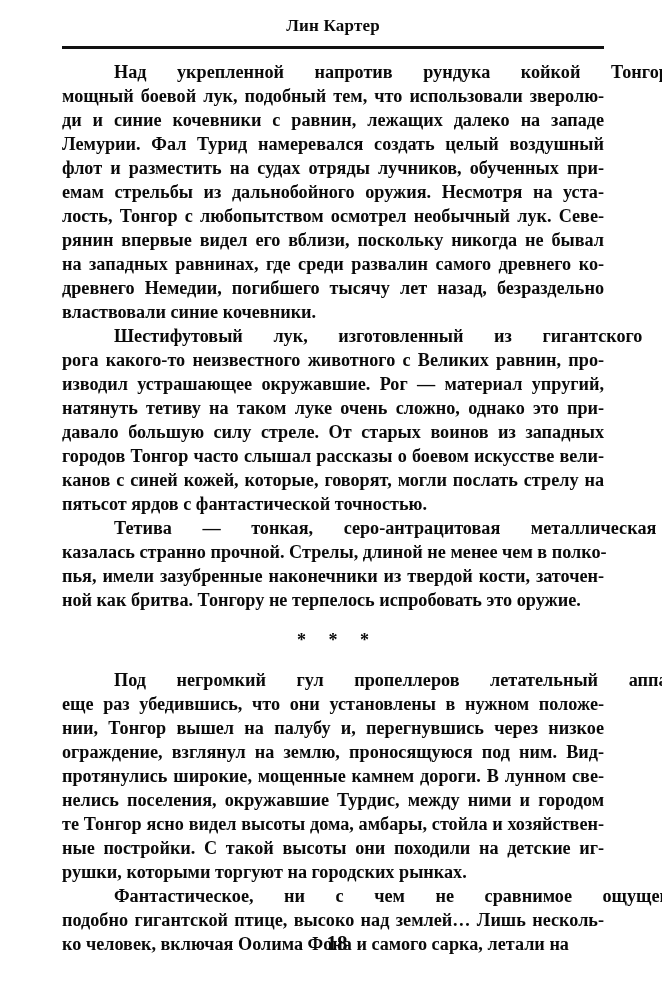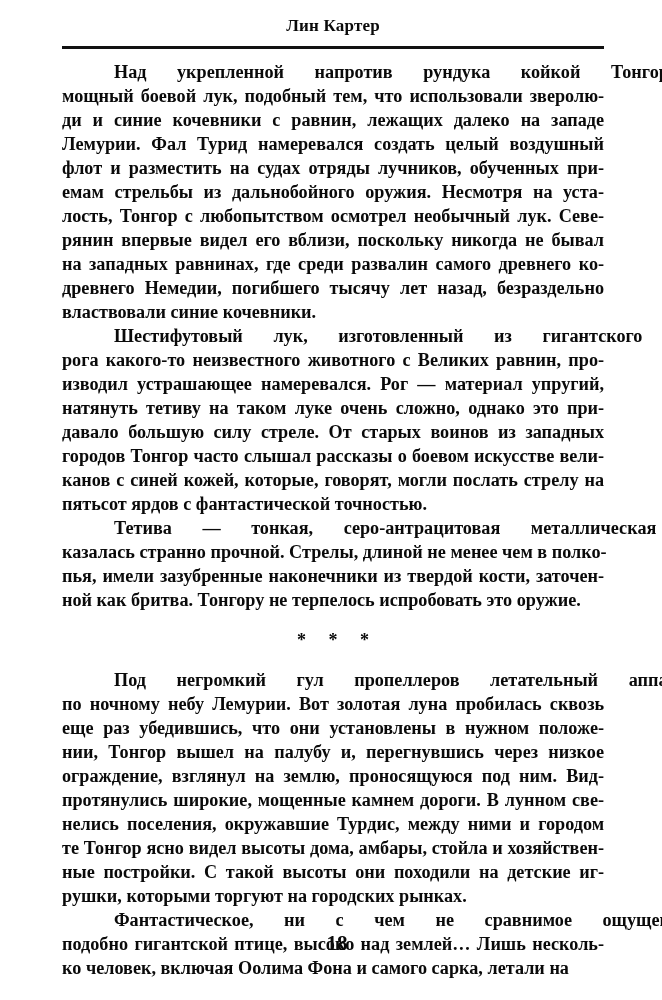--- a/index.html
+++ b/index.html
@@ -121,37 +121,36 @@
         <div class="ln"><span>емам</span> <span>стрельбы</span> <span>из</span> <span>дальнобойного</span> <span>оружия.</span> <span>Несмотря</span> <span>на</span> <span>уста-</span></div>
         <div class="ln"><span>лость,</span> <span>Тонгор</span> <span>с</span> <span>любопытством</span> <span>осмотрел</span> <span>необычный</span> <span>лук.</span> <span>Севе-</span></div>
         <div class="ln"><span>рянин</span> <span>впервые</span> <span>видел</span> <span>его</span> <span>вблизи,</span> <span>поскольку</span> <span>никогда</span> <span>не</span> <span>бывал</span></div>
         <div class="ln"><span>на</span> <span>западных</span> <span>равнинах,</span> <span>где</span> <span>среди</span> <span>развалин</span> <span>самого</span> <span>древнего</span> <span>ко-</span></div>
         <div class="ln"><span>древнего</span> <span>Немедии,</span> <span>погибшего</span> <span>тысячу</span> <span>лет</span> <span>назад,</span> <span>безраздельно</span></div>
         <div class="ln last"><span>властвовали</span> <span>синие</span> <span>кочевники.</span></div>
       </div>
       <div class="para">
         <div class="ln indent"><span>Шестифутовый</span> <span>лук,</span> <span>изготовленный</span> <span>из</span> <span>гигантского</span> <span>кривого</span></div>
         <div class="ln"><span>рога</span> <span>какого-то</span> <span>неизвестного</span> <span>животного</span> <span>с</span> <span>Великих</span> <span>равнин,</span> <span>про-</span></div>
-        <div class="ln"><span>изводил</span> <span>устрашающее</span> <span>намеревался.</span> <span>Рог</span> <span>—</span> <span>материал</span> <span>упругий,</span></div>
+        <div class="ln"><span>изводил</span> <span>устрашающее</span> <span>окружавшие.</span> <span>Рог</span> <span>—</span> <span>материал</span> <span>упругий,</span></div>
         <div class="ln"><span>натянуть</span> <span>тетиву</span> <span>на</span> <span>таком</span> <span>луке</span> <span>очень</span> <span>сложно,</span> <span>однако</span> <span>это</span> <span>при-</span></div>
         <div class="ln"><span>давало</span> <span>большую</span> <span>силу</span> <span>стреле.</span> <span>От</span> <span>старых</span> <span>воинов</span> <span>из</span> <span>западных</span></div>
         <div class="ln"><span>городов</span> <span>Тонгор</span> <span>часто</span> <span>слышал</span> <span>рассказы</span> <span>о</span> <span>боевом</span> <span>искусстве</span> <span>вели-</span></div>
         <div class="ln"><span>канов</span> <span>с</span> <span>синей</span> <span>кожей,</span> <span>которые,</span> <span>говорят,</span> <span>могли</span> <span>послать</span> <span>стрелу</span> <span>на</span></div>
         <div class="ln last"><span>пятьсот</span> <span>ярдов</span> <span>с</span> <span>фантастической</span> <span>точностью.</span></div>
       </div>
       <div class="para">
         <div class="ln indent"><span>Тетива</span> <span>—</span> <span>тонкая,</span> <span>серо-антрацитовая</span> <span>металлическая</span> <span>нить</span> </div>
         <div class="ln"><span>казалась</span> <span>странно</span> <span>прочной.</span> <span>Стрелы,</span> <span>длиной</span> <span>не</span> <span>менее</span> <span>чем</span> <span>в</span> <span>полко-</span></div>
         <div class="ln"><span>пья,</span> <span>имели</span> <span>зазубренные</span> <span>наконечники</span> <span>из</span> <span>твердой</span> <span>кости,</span> <span>заточен-</span></div>
         <div class="ln last"><span>ной</span> <span>как</span> <span>бритва.</span> <span>Тонгору</span> <span>не</span> <span>терпелось</span> <span>испробовать</span> <span>это</span> <span>оружие.</span></div>
       </div>
       <div style="height: 56px;"></div>
       <div class="para">
         <div class="ln indent"><span>Под</span> <span>негромкий</span> <span>гул</span> <span>пропеллеров</span> <span>летательный</span> <span>аппарат</span> </div>
-        <div class="ln"><span>по</span> <span>ночному</span> <span>небу</span> <span>Лемурии.</span> <span>Вот</span> <span>золотая</span> <span>луна</span> <span>пробилась</span> <span>сквозь</span></div>
         <div class="ln"><span>еще</span> <span>раз</span> <span>убедившись,</span> <span>что</span> <span>они</span> <span>установлены</span> <span>в</span> <span>нужном</span> <span>положе-</span></div>
         <div class="ln"><span>нии,</span> <span>Тонгор</span> <span>вышел</span> <span>на</span> <span>палубу</span> <span>и,</span> <span>перегнувшись</span> <span>через</span> <span>низкое</span></div>
         <div class="ln"><span>ограждение,</span> <span>взглянул</span> <span>на</span> <span>землю,</span> <span>проносящуюся</span> <span>под</span> <span>ним.</span> <span>Вид-</span></div>
         <div class="ln"><span>протянулись</span> <span>широкие,</span> <span>мощенные</span> <span>камнем</span> <span>дороги.</span> <span>В</span> <span>лунном</span> <span>све-</span></div>
         <div class="ln"><span>нелись</span> <span>поселения,</span> <span>окружавшие</span> <span>Турдис,</span> <span>между</span> <span>ними</span> <span>и</span> <span>городом</span></div>
         <div class="ln"><span>те</span> <span>Тонгор</span> <span>ясно</span> <span>видел</span> <span>высоты</span> <span>дома,</span> <span>амбары,</span> <span>стойла</span> <span>и</span> <span>хозяйствен-</span></div>
         <div class="ln"><span>ные</span> <span>постройки.</span> <span>С</span> <span>такой</span> <span>высоты</span> <span>они</span> <span>походили</span> <span>на</span> <span>детские</span> <span>иг-</span></div>
         <div class="ln last"><span>рушки,</span> <span>которыми</span> <span>торгуют</span> <span>на</span> <span>городских</span> <span>рынках.</span></div>
       </div>
       <div class="para">

